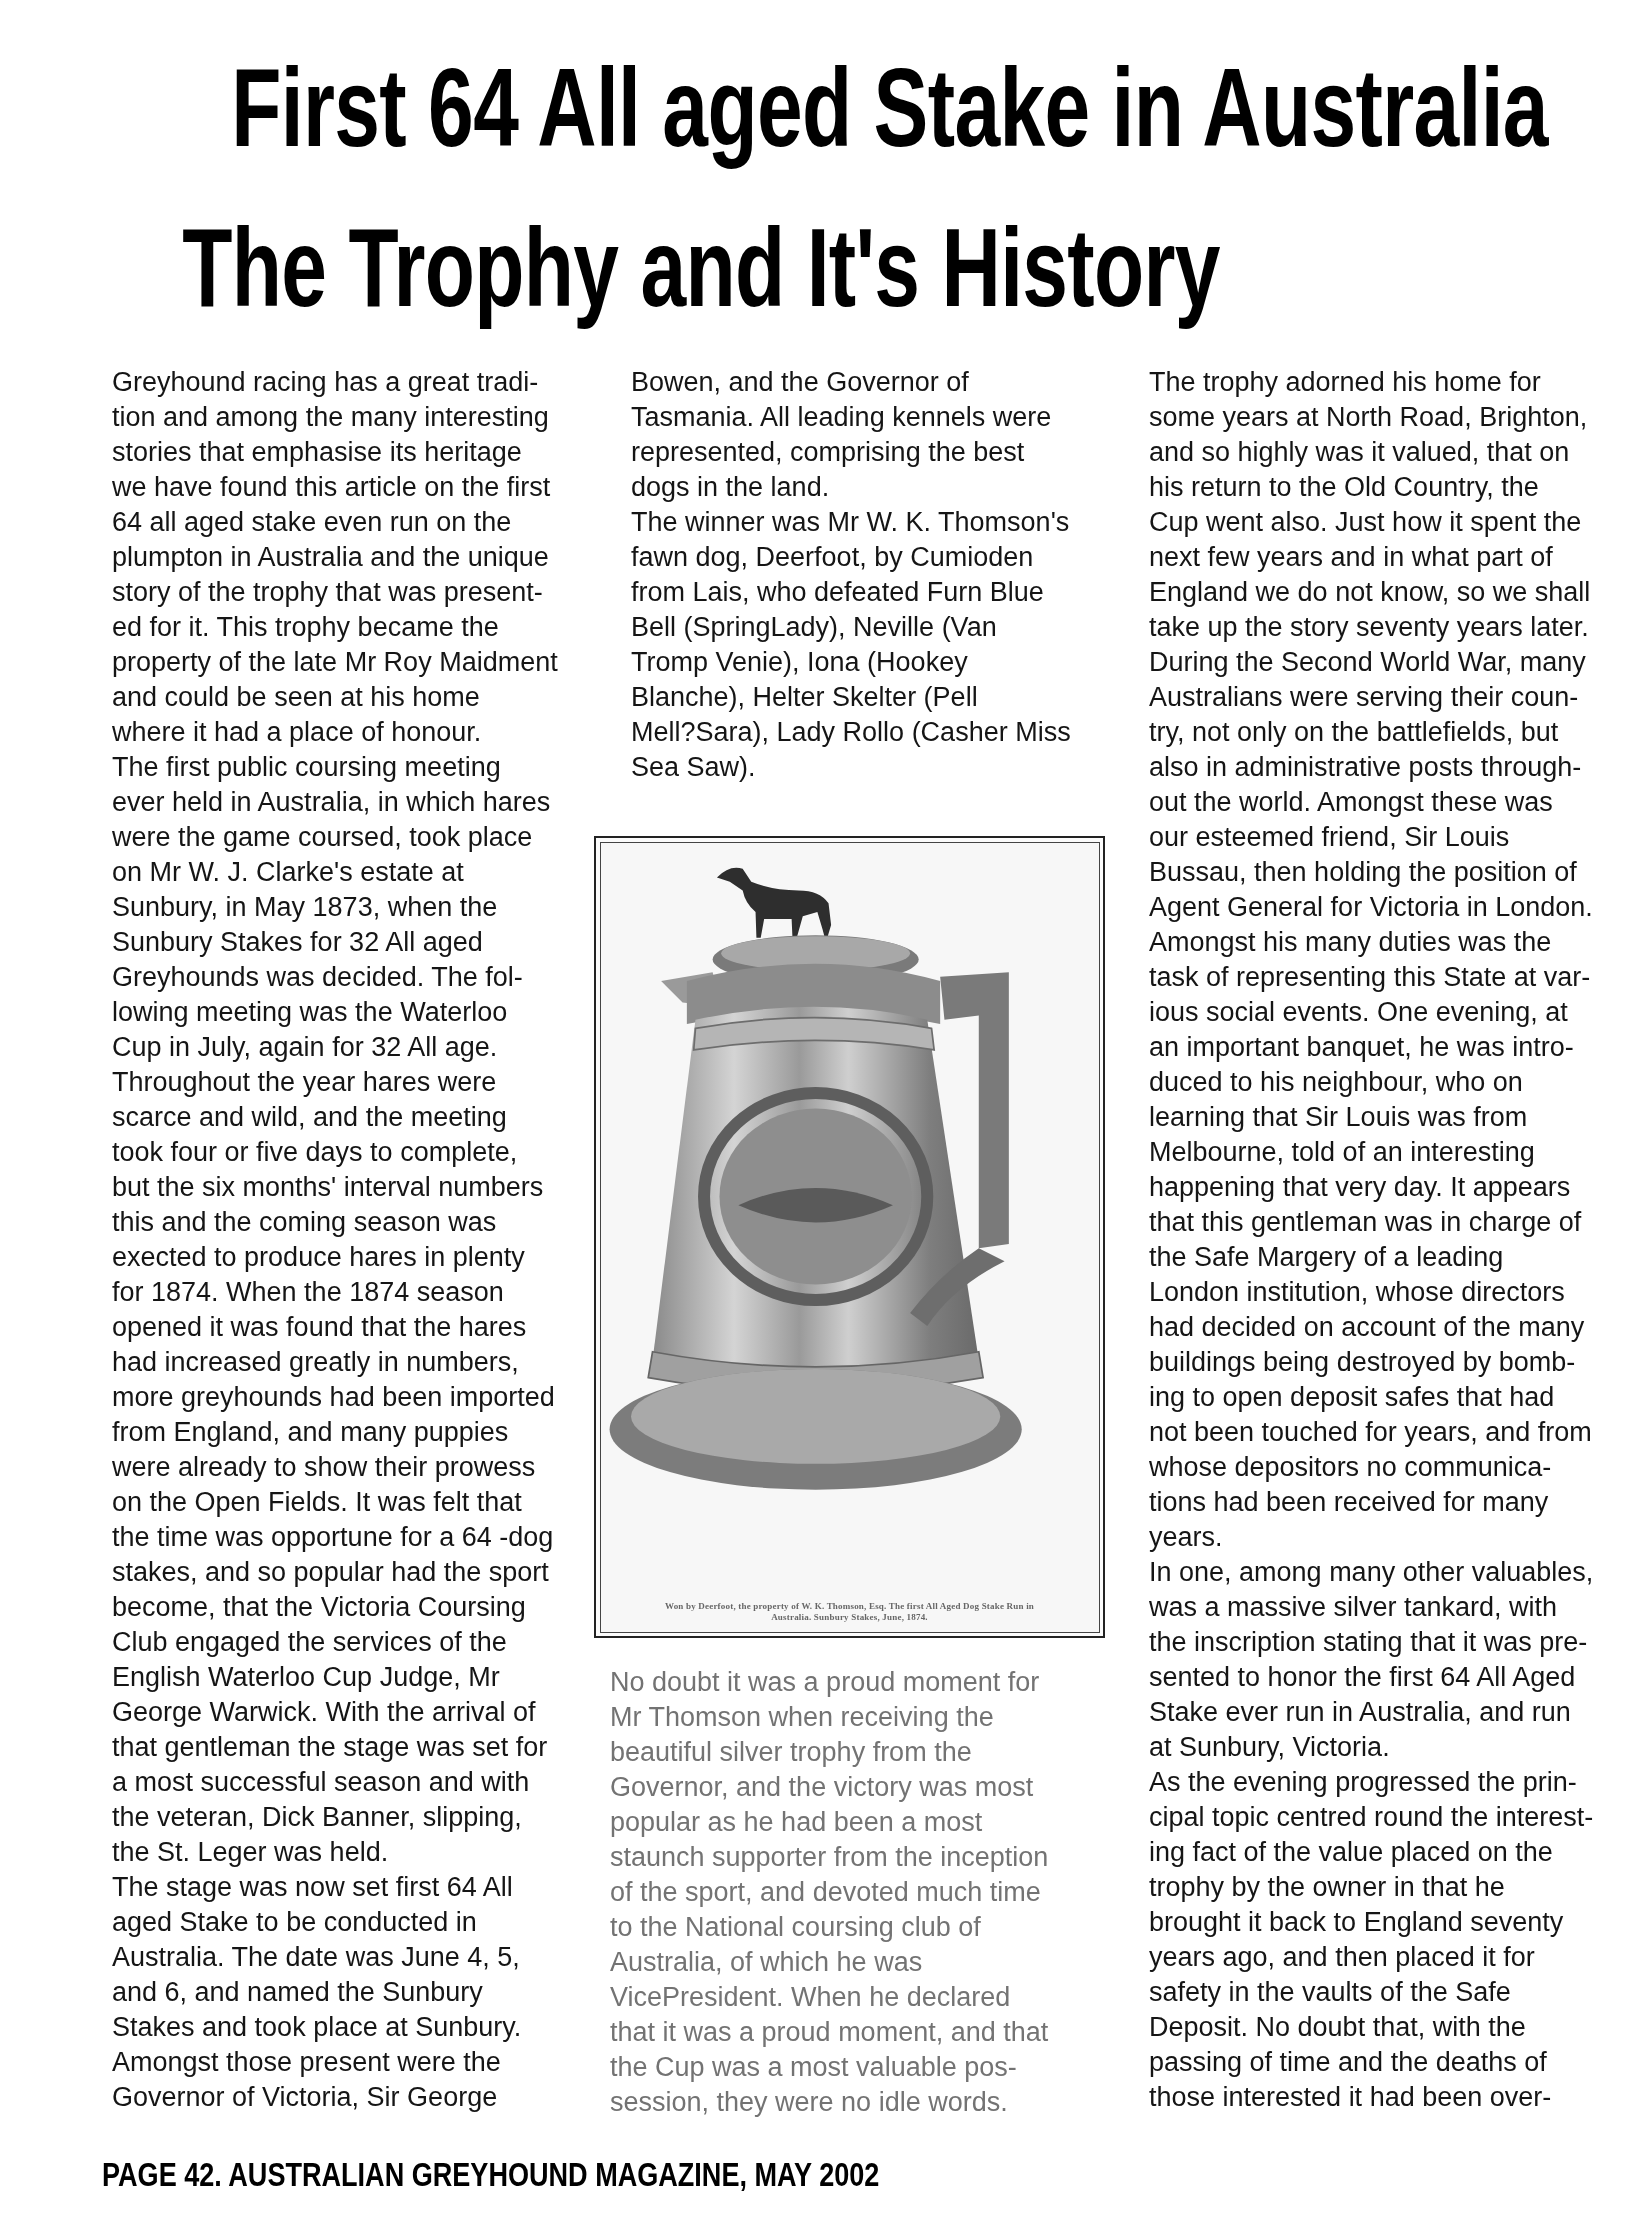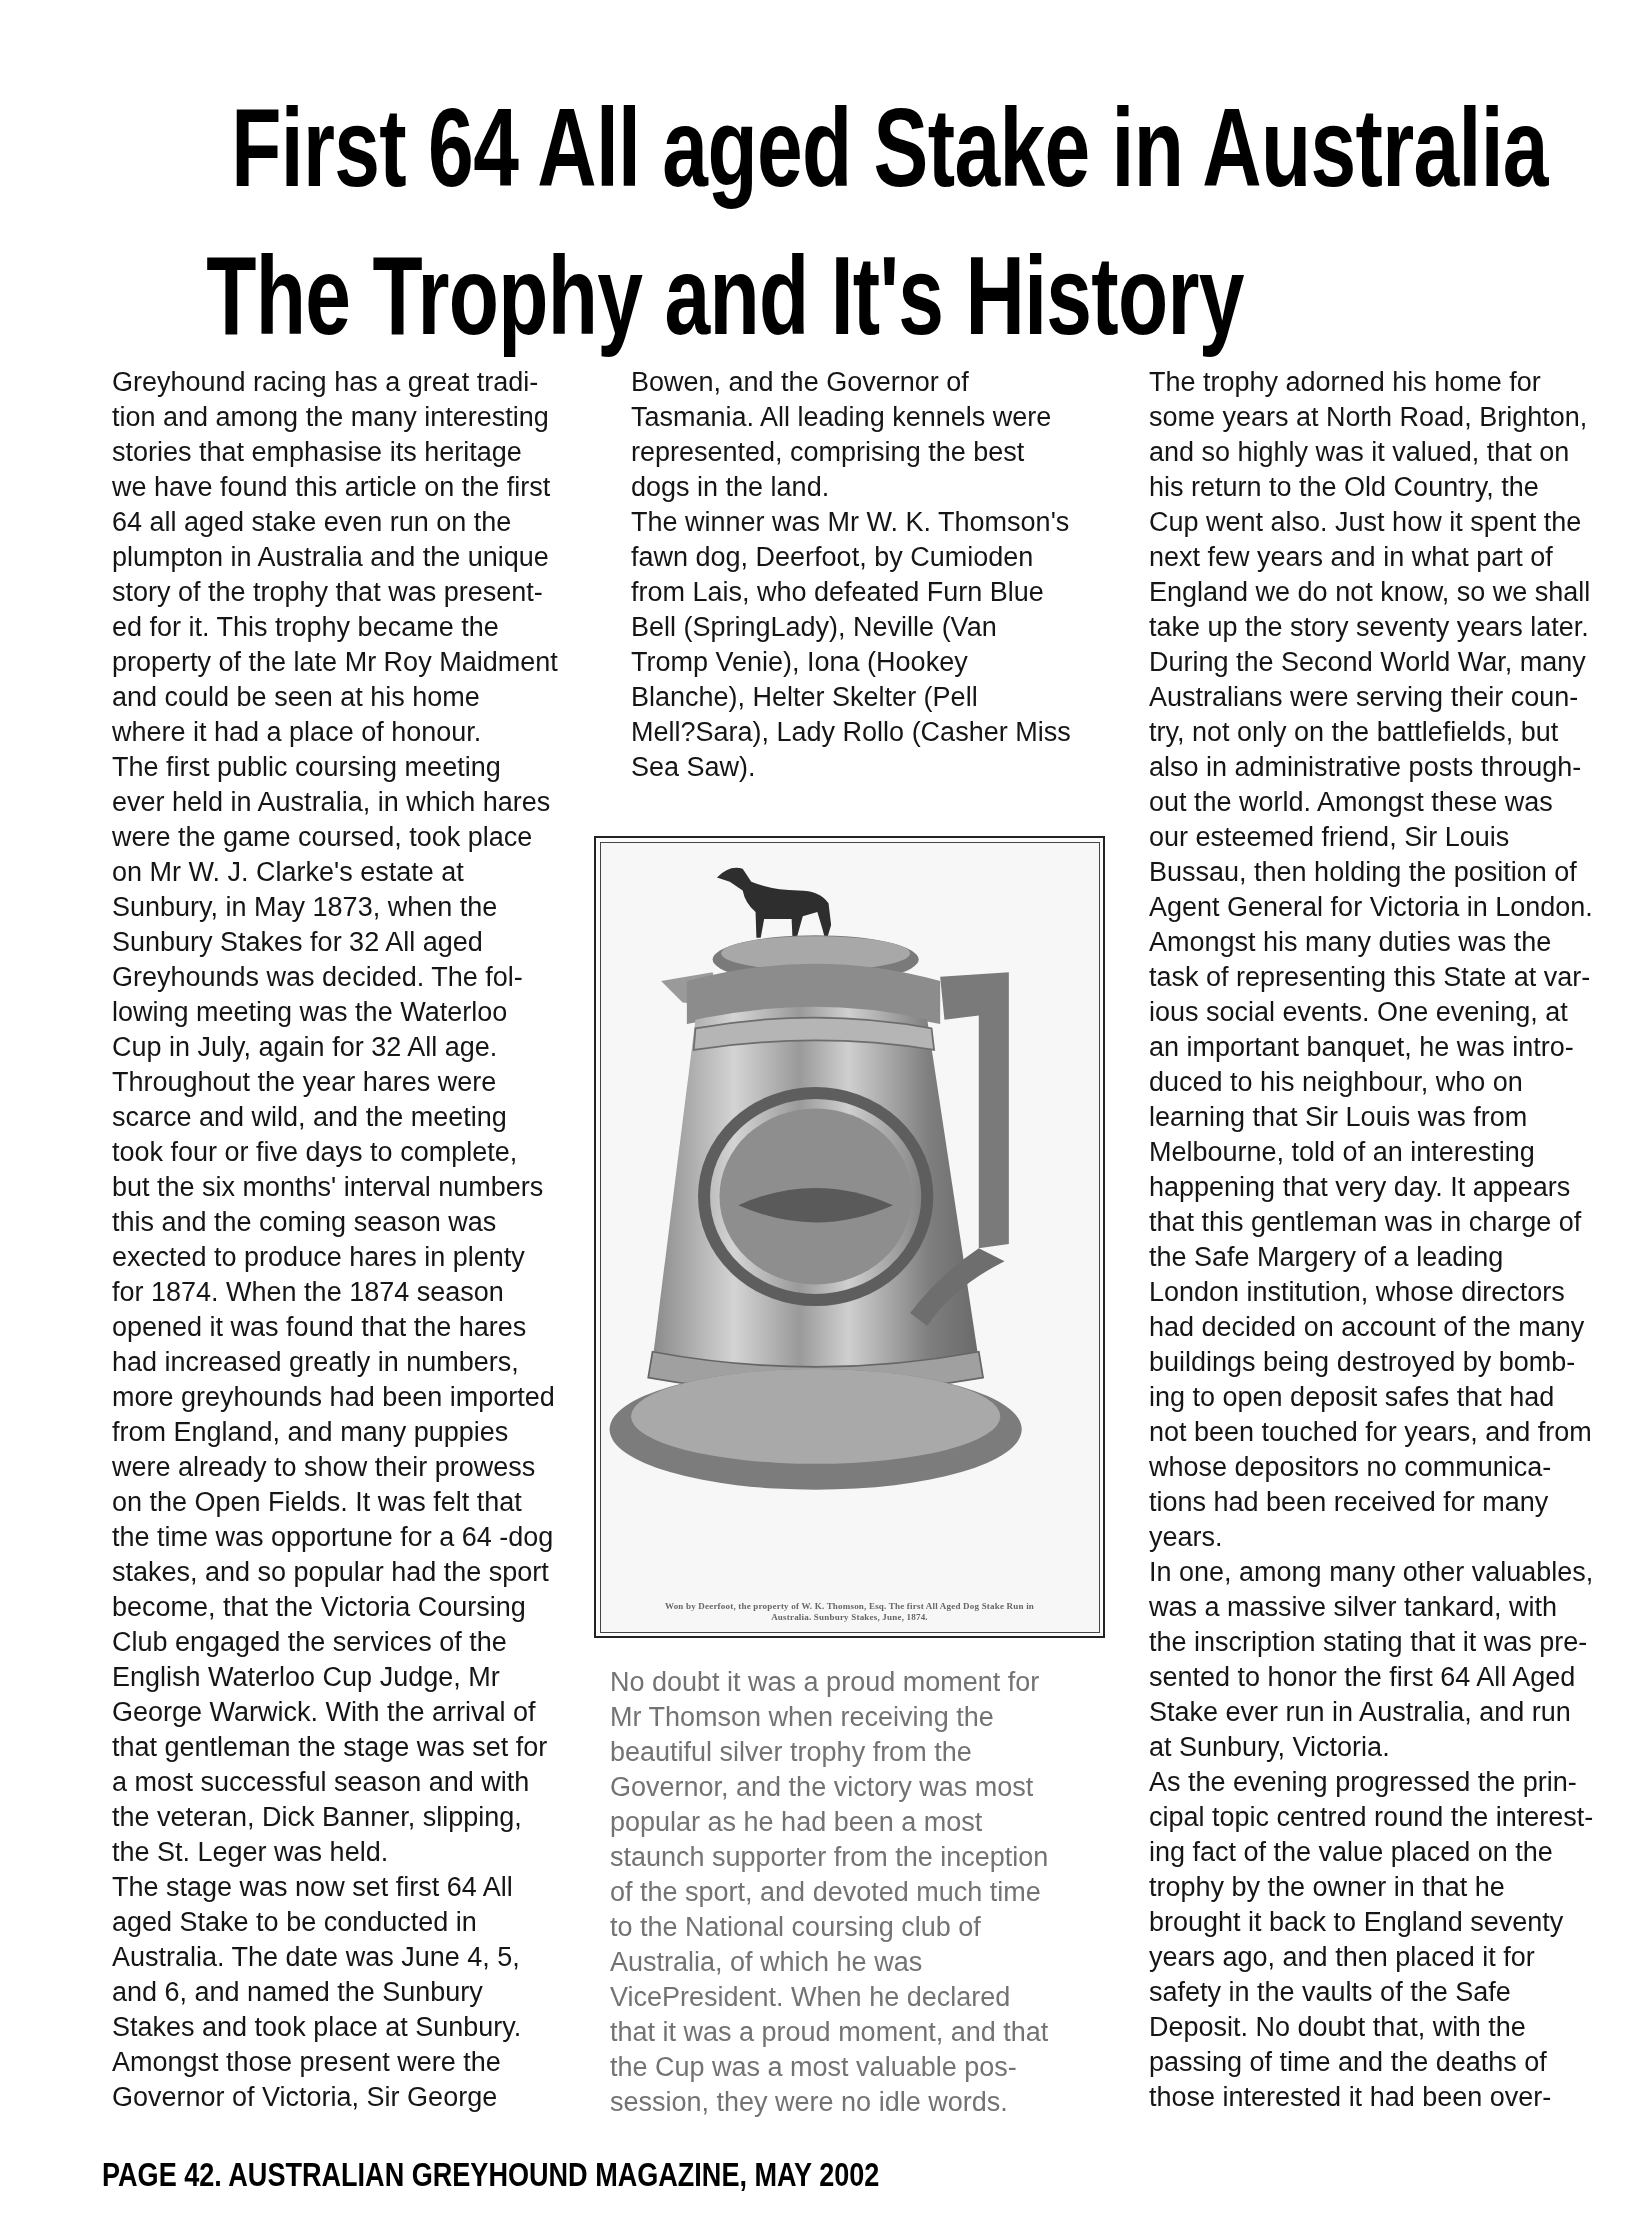--- a/index.html
+++ b/index.html
@@ -1,25 +1,25 @@
 <!DOCTYPE html>
 <html style="font-size:14px"><head>
 <meta charset="utf-8">
 <style>
   html, body { margin: 0; padding: 0; background: #ffffff; }
   body { width: 1652px; height: 2214px; position: relative; overflow: hidden; color: #111; }
   .title {
     position: absolute; left: 0; width: 1350px; text-align: center;
     font-family: "Liberation Sans", sans-serif; font-weight: bold;
-    color: #000; white-space: nowrap; letter-spacing: -0.9px; margin-top: 40px;
+    color: #000; white-space: nowrap; letter-spacing: -0.9px;
   }
   .title span { display: inline-block; transform-origin: center center; }
   #title1 { top: 43px; font-size: 111px; line-height: 130px; }
   #title1 span { transform: scaleX(0.74); }
-  #title2 { top: 191px; font-size: 111px; line-height: 130px; padding-left: 24px; }
+  #title2 { top: 203px; font-size: 111px; line-height: 130px; }
   #title2 span { transform: scaleX(0.74); }
 
   .col {
     position: absolute; top: 365px;
     font-family: "Liberation Sans", sans-serif; font-size: 27px; line-height: 35px;
     color: #151515;
     margin-left: 21px;
   }
   .col .line { display: block; white-space: nowrap; height: 35px; }
   #col1 { left: 91px; width: 502px; }

